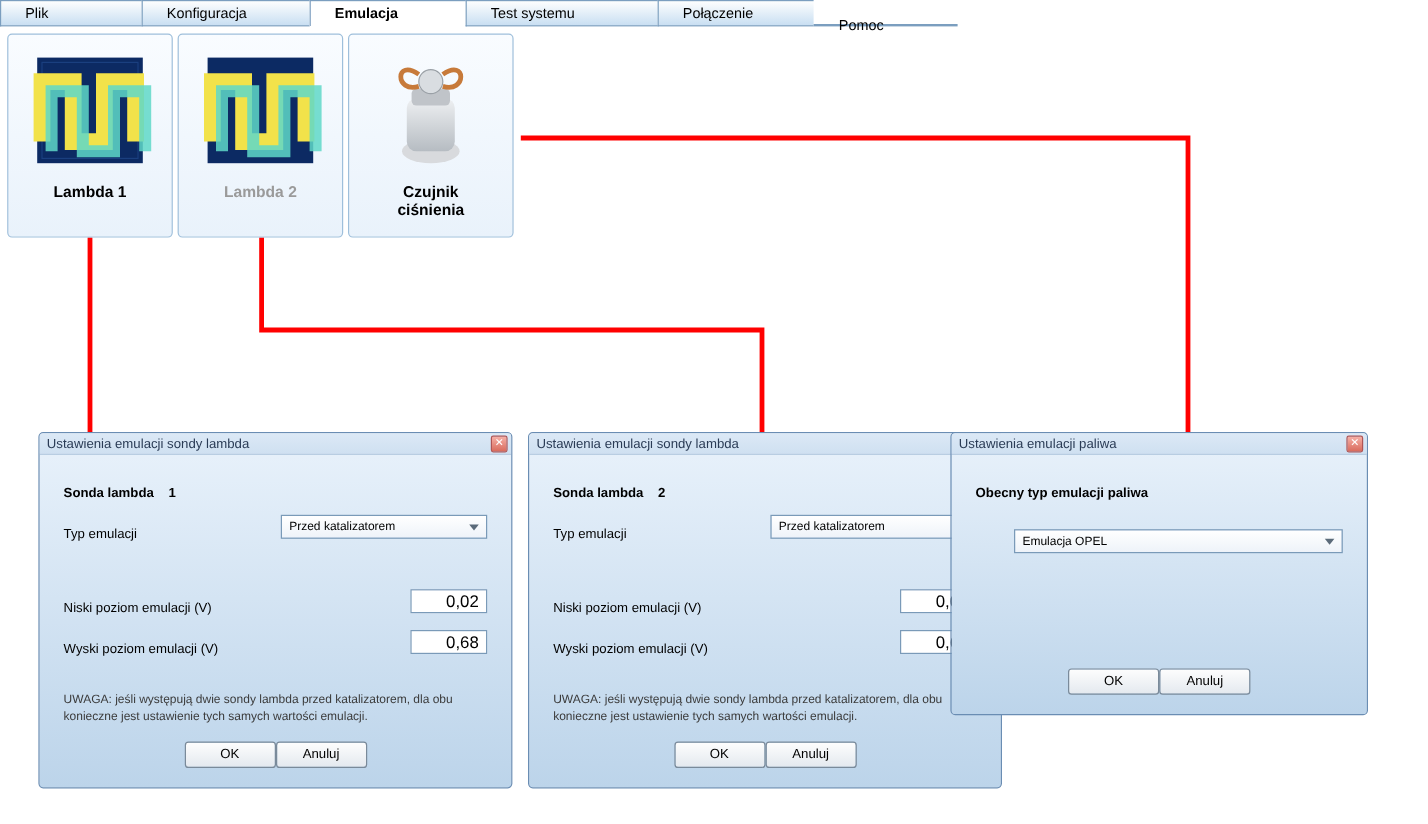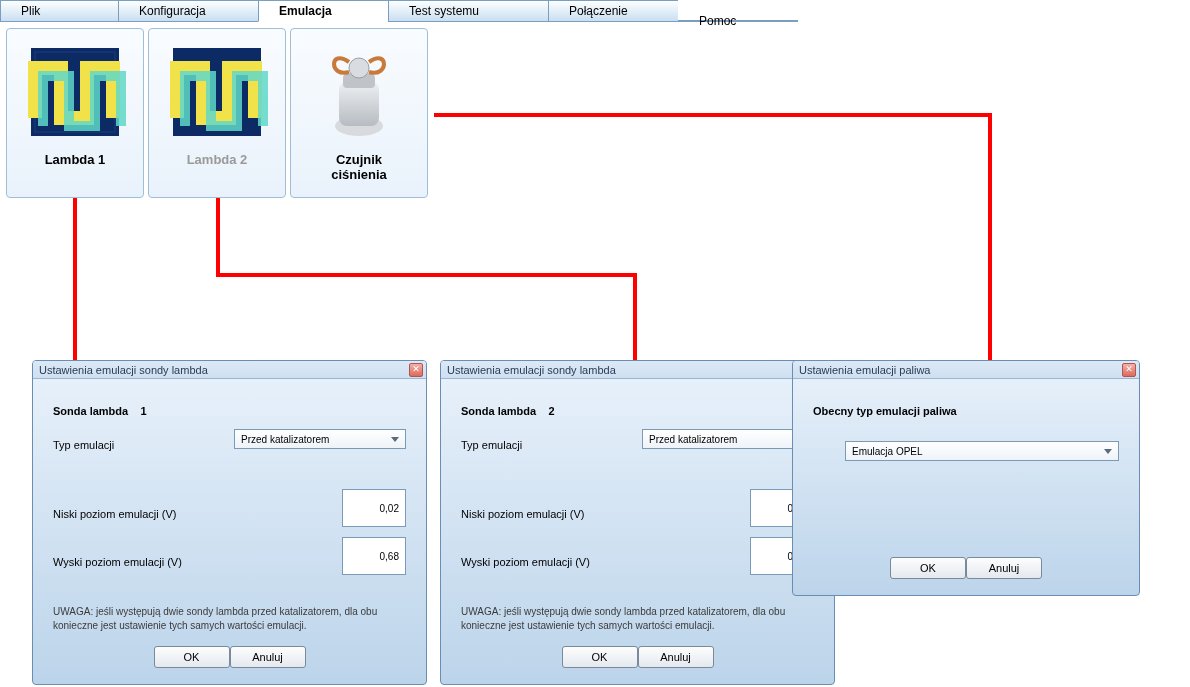--- a/index.html
+++ b/index.html
@@ -143,24 +143,24 @@
     content: "";
     position: absolute;
     right: 6px; top: 50%;
     margin-top: -2px;
     border-left: 4px solid transparent;
     border-right: 4px solid transparent;
     border-top: 5px solid #5b6b7a;
   }
   .txt {
     width: 64px;
-    height: 38px;
+    height: 20px;
     border: 1px solid #7a9ab8;
     background: #fff;
-    font-size: 10px;
+    font-size: 14px;
     text-align: right;
     padding: 2px 6px;
   }
   .warn {
     font-size: 10px;
     color: #3b3b3b;
     line-height: 1.35;
     margin: 30px 0 8px 0;
   }
   .btnrow {

